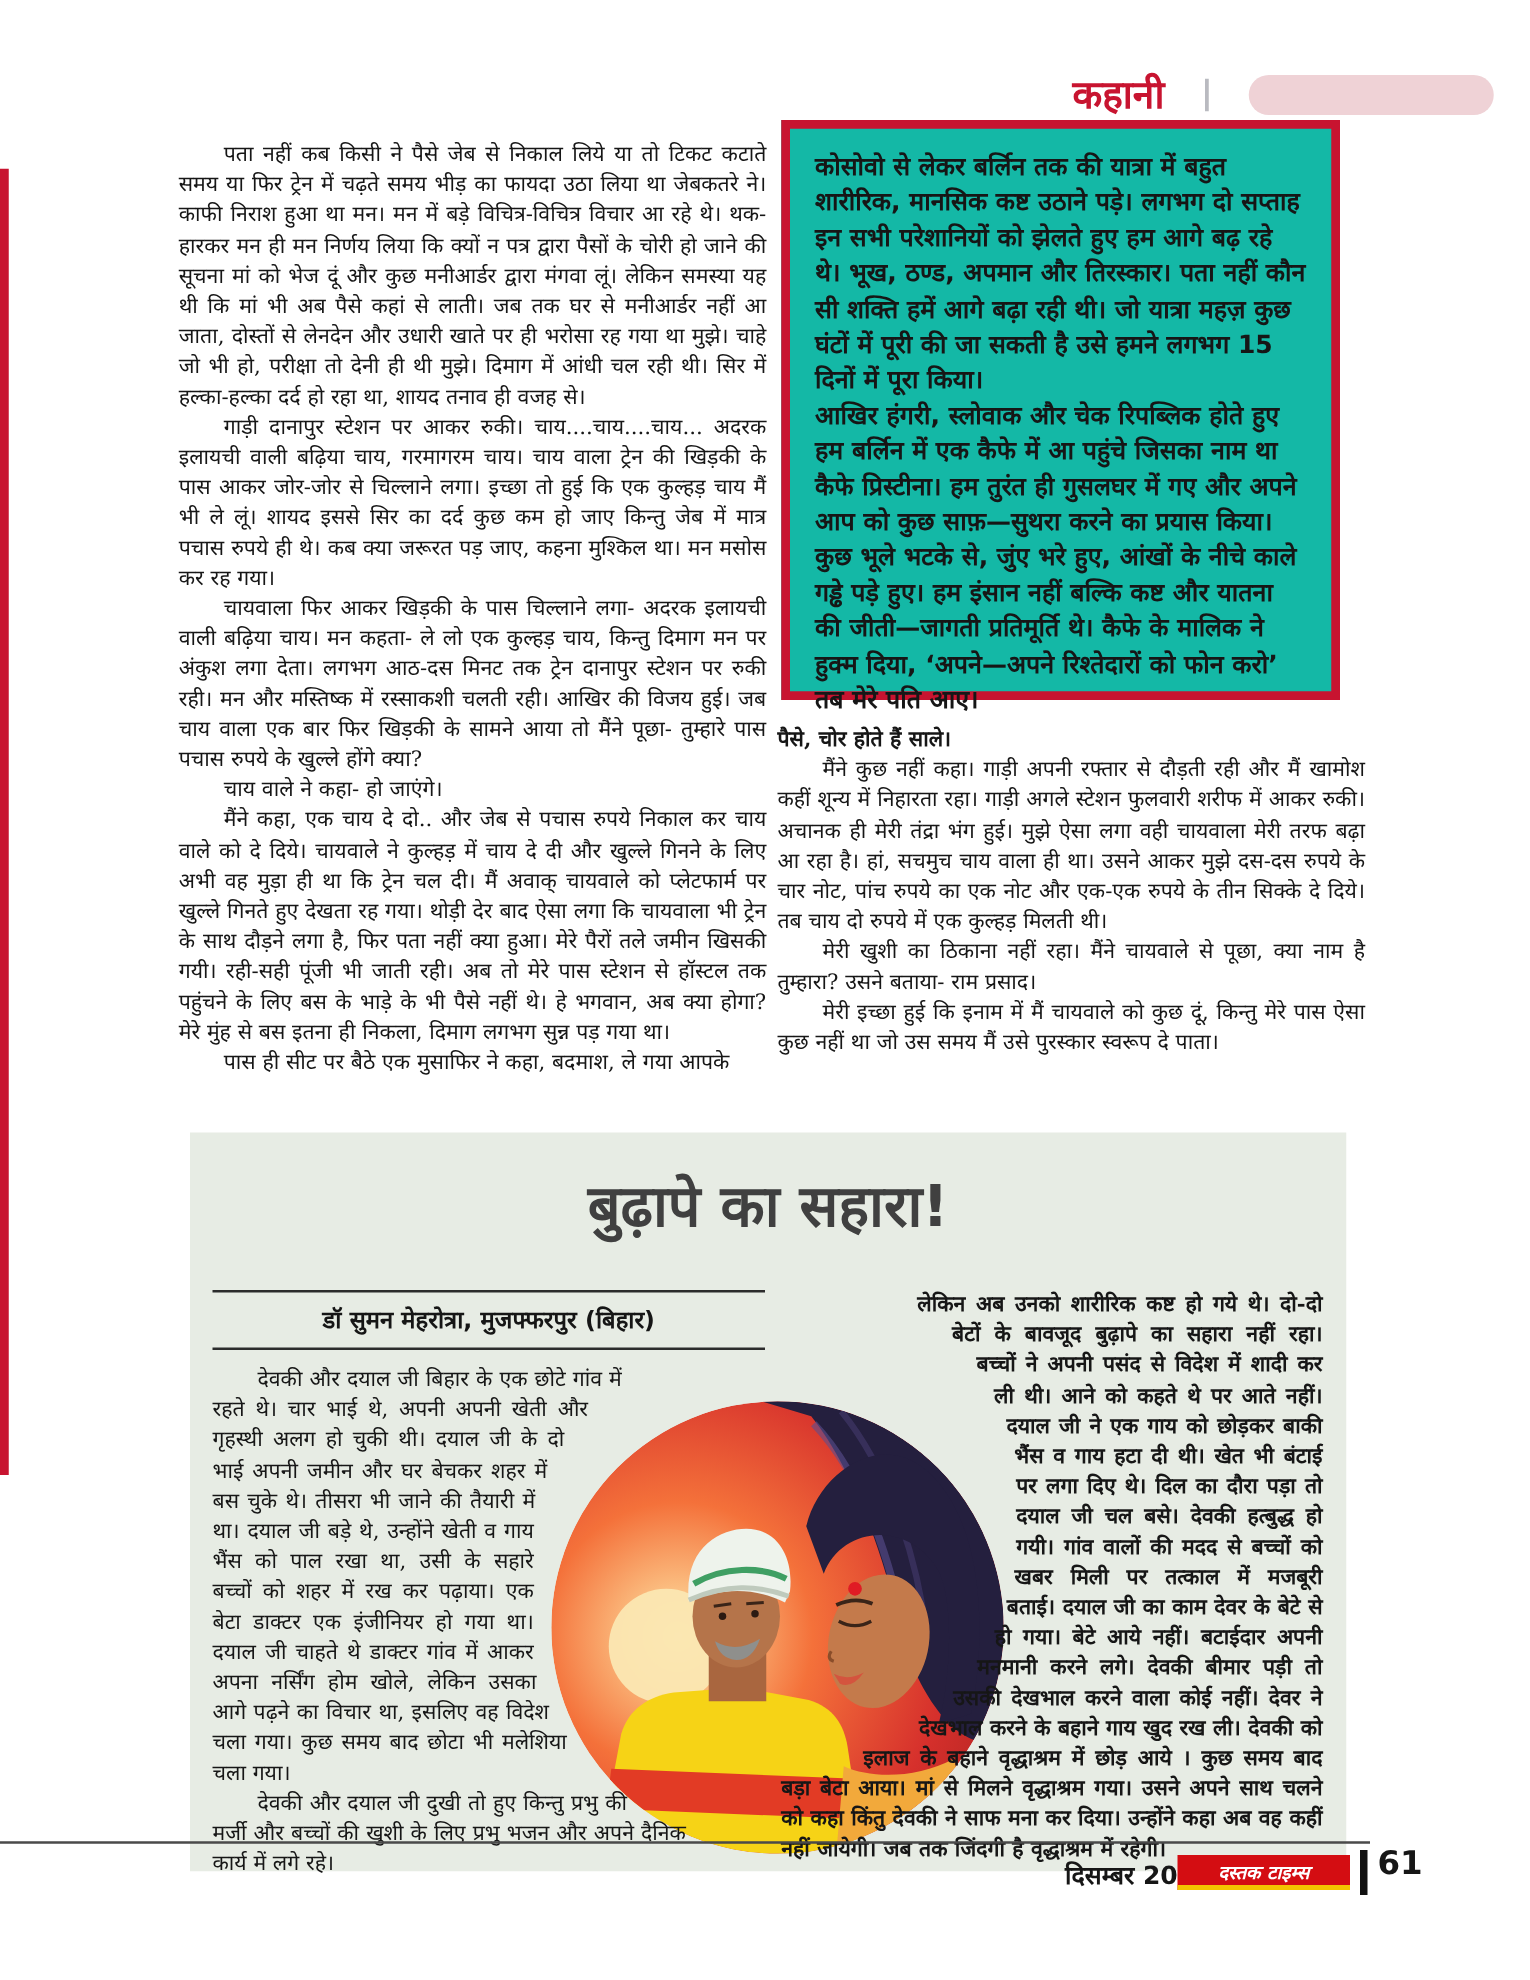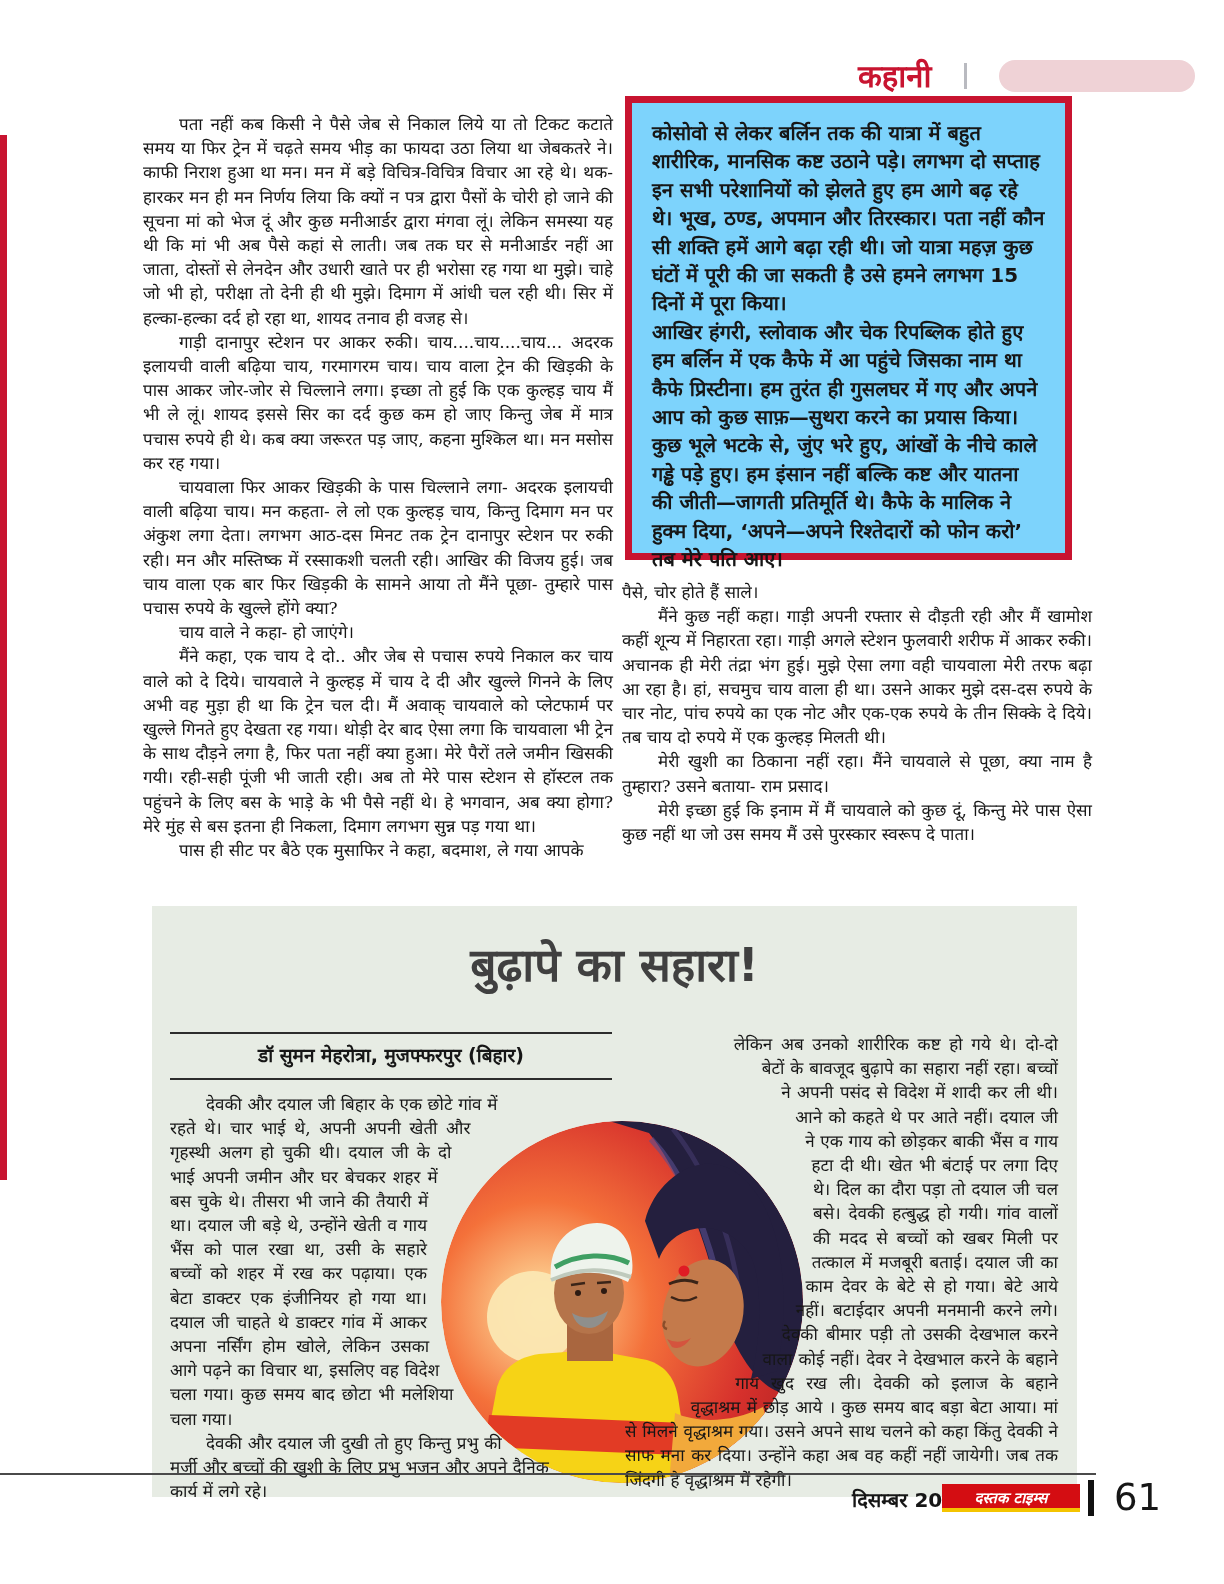--- a/index.html
+++ b/index.html
@@ -11,28 +11,28 @@
 
   
   .section-head{position:absolute;left:858px;top:58px;display:flex;align-items:center;gap:32px;}
   .section-label{color:#c81430;font-weight:bold;font-size:31px;line-height:36px;
                  font-family:"DejaVu Sans","Liberation Sans",sans-serif;}
   .section-divider{width:3px;height:26px;background:#b9bac0;}
   .section-pill{width:196px;height:32px;border-radius:16px;background:#efd2d6;}
 
   
   .story-text p{margin:0;text-align:justify;text-indent:36px;font-size:17px;line-height:24.2px;}
-  .story-text p.noindent{text-indent:0;}
+  .story-text p.noindent{text-indent:0;font-weight:bold;}
   .col-1-left{position:absolute;left:143px;top:112px;width:470px;}
   .col-1-right{position:absolute;left:622px;top:580px;width:470px;}
   .endmark{display:inline-block;width:14px;height:14px;background:#e0161c;margin-left:8px;vertical-align:baseline;}
 
   
   .pullquote{position:absolute;left:625px;top:96px;width:447px;height:464px;box-sizing:border-box;
-             border:7px solid #c81430;padding:16px 20px 10px 20px;background:#7dd3fc;
+             border:7px solid #c81430;padding:16px 20px 10px 20px;background:#14b8a6;
              font-family:"DejaVu Sans","Liberation Sans",sans-serif;font-weight:bold;
              font-size:20px;line-height:28.4px;}
   .pullquote p{margin:0;text-align:left;}
 
   
   .story2{position:absolute;left:152px;top:906px;width:925px;height:591px;background:#e7ece4;}
   .story2-title{margin:0;padding-top:26px;text-align:center;font-size:46px;font-weight:bold;color:#404040;
                 font-family:"DejaVu Sans","Liberation Sans",sans-serif;}
   .story2-cols{position:absolute;left:18px;top:126px;display:flex;gap:13px;}
   .s2col-left{width:442px;}
@@ -51,22 +51,22 @@
   .footer-rule{position:absolute;left:0;top:1473px;width:1096px;height:2px;background:#4a4a4a;}
   .footer-row{position:absolute;left:0;top:1480px;width:1224px;height:44px;}
   .footer-date{position:absolute;left:852px;top:6px;font-weight:bold;font-size:20px;
                font-family:"DejaVu Sans","Liberation Sans",sans-serif;}
   .footer-logo{position:absolute;left:942px;top:4px;width:138px;height:28px;background:#d40d12;
                display:flex;align-items:center;justify-content:center;}
   .footer-logo span{color:#ffffff;font-weight:bold;font-size:15px;line-height:15px;
                     font-family:"DejaVu Sans","Liberation Sans",sans-serif;font-style:italic;}
   .footer-logo .logo-strip{position:absolute;left:0;bottom:0;width:100%;height:4px;background:#f4c400;}
   .footer-bar{position:absolute;left:1088px;top:0;width:6px;height:36px;background:#111;}
-  .footer-page{position:absolute;left:1102px;top:-4px;font-weight:normal;font-size:37px;
-               font-family:"DejaVu Sans","Liberation Sans",sans-serif;margin-left:12px;}
+  .footer-page{position:absolute;left:1102px;top:-4px;font-weight:bold;font-size:26px;
+               font-family:"DejaVu Sans","Liberation Sans",sans-serif;}
 </style>
 </head>
 <body>
 
 <div class="page">
 
   <div class="bleed-stripe"></div>
 
   <div class="section-head">
     <span class="section-label">कहानी</span>

